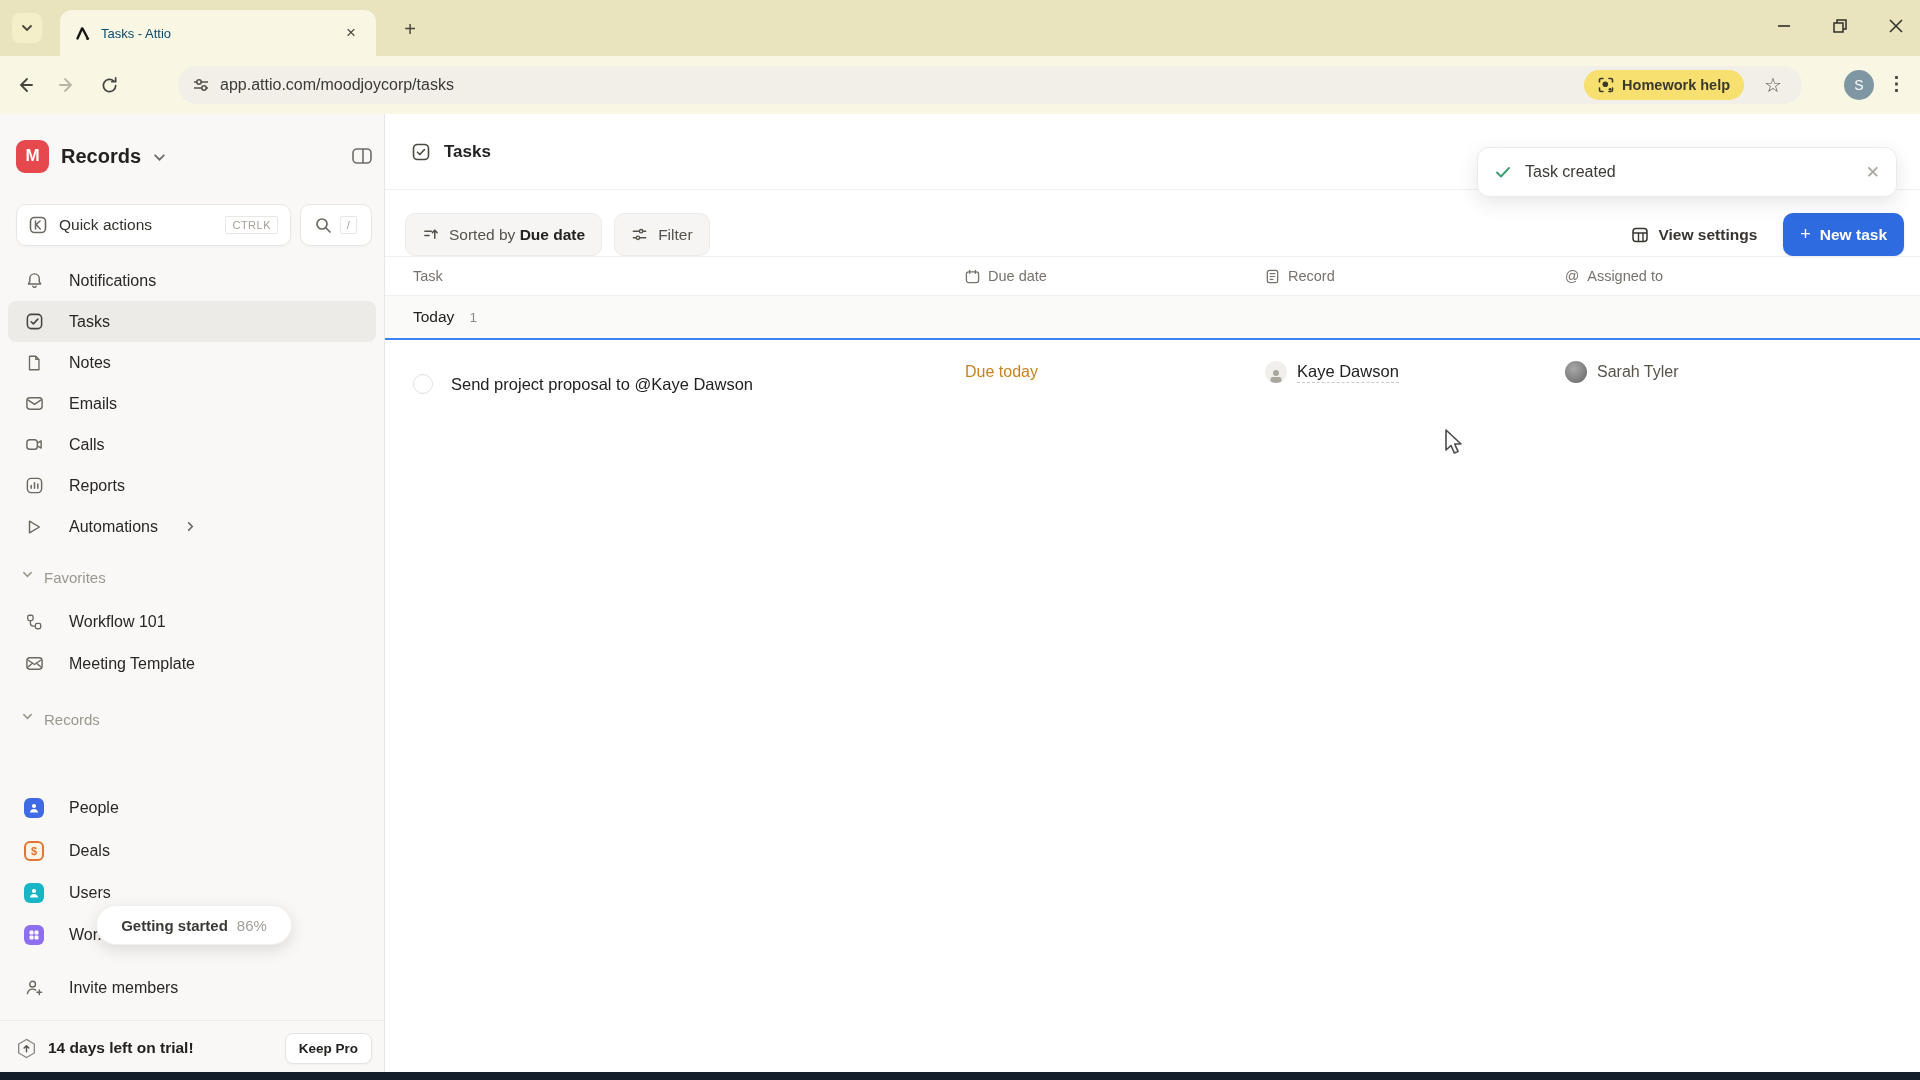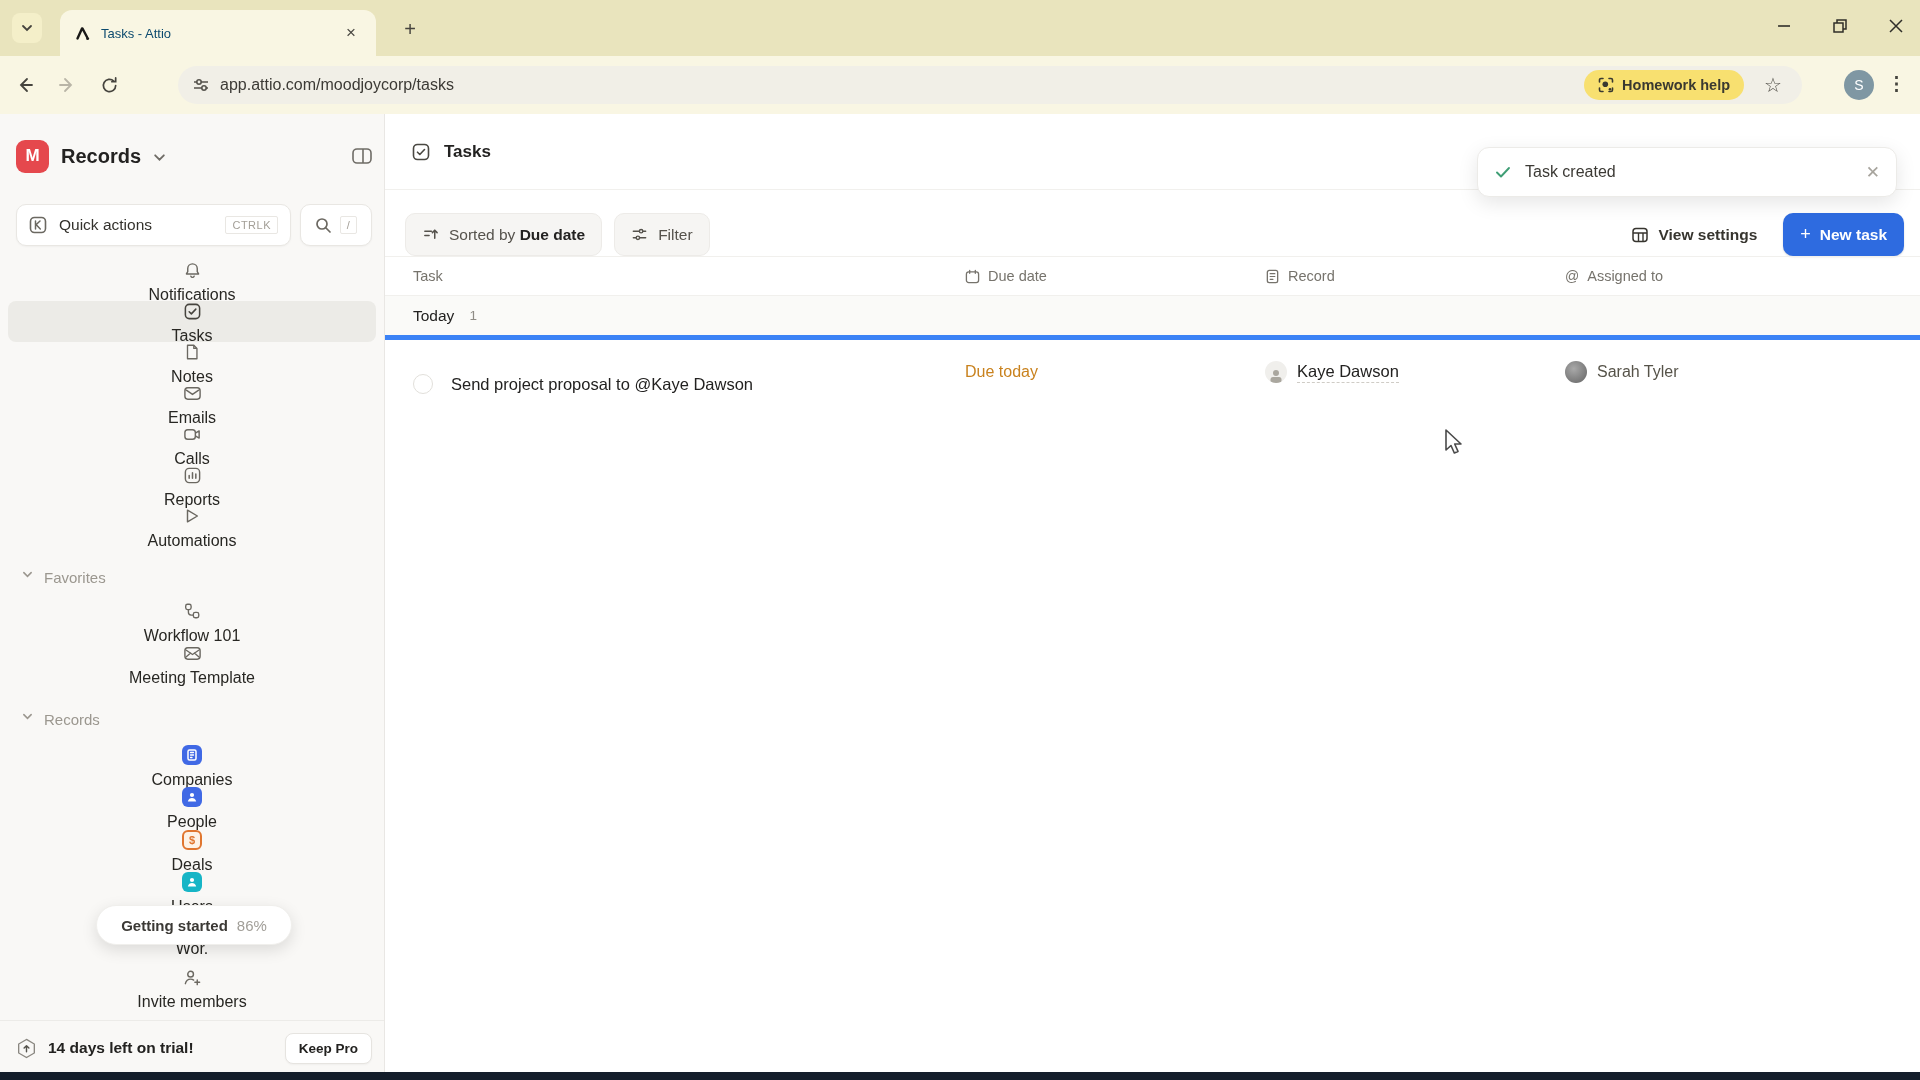--- a/index.html
+++ b/index.html
@@ -38,21 +38,21 @@
   .ws-name { font-size:20px; font-weight:700; color:#232221; }
   .ws-chev { color:#6f6c66; margin-top:3px; }
   .panel-toggle { margin-left:auto; color:#6f6c66; }
 
   .qa-row { position:absolute; top:90px; left:16px; right:12px; height:42px; display:flex; gap:9px; }
   .qa-btn { flex:1; background:#fff; border:1px solid #e9e7e3; border-radius:10px; box-shadow:0 1px 2px rgba(0,0,0,.04); display:flex; align-items:center; gap:12px; padding:4px 12px; }
   .qa-label { font-size:15.5px; color:#33312c; flex:1; }
   .kbd { font-size:11px; color:#a39f97; border:1px solid #e9e7e3; border-radius:2px; padding:2px 6px; letter-spacing:.5px; }
   .qa-search { width:72px; background:#fff; border:1px solid #e9e7e3; border-radius:10px; box-shadow:0 1px 2px rgba(0,0,0,.04); display:flex; align-items:center; justify-content:center; gap:8px; }
 
-  .snav { position:absolute; left:8px; right:8px; height:41px; display:flex; align-items:center; gap:6px; padding:0 16px; border-radius:8px; font-size:16px; color:#282723;flex-direction:column; }
+  .snav { position:absolute; left:8px; right:8px; height:41px; display:flex; align-items:center; gap:25px; padding:0 16px; border-radius:8px; font-size:16px; color:#282723; }
   .snav.active { background:#ecebe7; }
   .sic { width:20px; height:20px; display:flex; align-items:center; justify-content:center; color:#6b6861; flex:none; }
   .ssec { position:absolute; left:22px; height:22px; display:flex; align-items:flex-start; gap:11px; color:#9b978f; font-size:15px; }
   .rec-ic { width:20px; height:20px; border-radius:6px; display:flex; align-items:center; justify-content:center; flex:none; }
   .chev-r { color:#6b6861; margin-left:2px; }
 
   .tooltip { position:absolute; left:96px; top:791px; width:196px; height:40px; background:#fff; border:1px solid #f0efec; border-radius:20px; box-shadow:0 5px 16px rgba(0,0,0,.12); display:flex; align-items:center; justify-content:center; gap:9px; z-index:5; }
   .tt-label { font-size:15px; font-weight:600; color:#3b3935; }
   .tt-pct { font-size:15px; color:#a19e98; }
 
@@ -74,21 +74,21 @@
   .pill-btn { height:43px; display:flex; align-items:center; gap:10px; background:#f6f5f3; border:1px solid #edebe8; border-radius:10px; padding:0 16px; font-size:15.5px; color:#55524c; }
   .pill-btn b { color:#232221; font-weight:700; }
   .spacer { flex:1; }
   .ghost-btn { height:43px; display:flex; align-items:center; gap:10px; border-radius:10px; padding:0 14px; font-size:15.5px; font-weight:600; color:#37352f; }
   .primary-btn { height:43px; display:flex; align-items:center; gap:9px; border-radius:10px; padding:0 17px; font-size:15.5px; font-weight:600; color:#fff; background:#2e6be0; box-shadow:0 1px 2px rgba(0,0,0,.15); }
   .primary-btn .plus { font-size:18px; font-weight:400; }
 
   .grid-cols { display:grid; grid-template-columns:552px 300px 300px 1fr; padding-left:28px; }
   .table-header { position:absolute; top:142px; left:0; right:0; height:40px; border-top:1px solid #f1f0ed; border-bottom:1px solid #f1f0ed; align-items:center; }
   .th { display:flex; align-items:center; gap:8px; font-size:14.5px; color:#76736c; }
-  .group-row { position:absolute; top:182px; left:0; right:0; height:44px; background:#fafaf8; border-bottom:5px solid #3b82f6; display:flex; align-items:center; padding-left:28px; }
+  .group-row { position:absolute; top:182px; left:0; right:0; height:44px; background:#fafaf8; border-bottom:2px solid #3b82f6; display:flex; align-items:center; padding-left:28px; }
   .group-label { font-size:15.5px; color:#232221; }
   .group-count { font-size:13.5px; color:#8f8c86; margin-left:15px; }
   .task-row { position:absolute; top:226px; left:0; right:0; height:64px; align-items:center; }
   .cell-task { display:flex; align-items:center; gap:18px;margin-top:24px; }
   .cbx { width:20px; height:20px; border:1.5px solid #e2e0db; border-radius:50%; flex:none; }
   .task-text { font-size:16.5px; color:#232221; }
   .due-cell { font-size:16px; color:#c9821e; }
   .cell-person { display:flex; align-items:center; gap:10px; }
   .avatar-ph { width:22px; height:22px; border-radius:50%; background:#f0efec; display:flex; align-items:end; justify-content:center; overflow:hidden; }
   .avatar-photo { width:22px; height:22px; border-radius:50%; background:radial-gradient(circle at 40% 35%, #a9a9a9, #636363); }
@@ -299,29 +299,20 @@
         </span>
       <span>Meeting Template</span>
     </div>
 
     <div class="ssec" style="top:597px">
       <svg width="11" height="11" viewBox="0 0 12 12">
           <path d="M2 4l4 4 4-4" fill="none" stroke="#9b978f" stroke-width="1.7" stroke-linecap="round"></path>
         </svg>
       <span>Records</span>
     </div>
-    <div class="snav" style="top:631px">
-      <span class="rec-ic" style="background:#4069e5">
-          <svg width="12" height="12" viewBox="0 0 12 12">
-            <rect x="2" y="1" width="8" height="10" rx="1.5" fill="none" stroke="#fff" stroke-width="1.5"></rect>
-            <path d="M4.5 3.5h3M4.5 6h3M4.5 8.5h1.5" stroke="#fff" stroke-width="1.3" stroke-linecap="round"></path>
-          </svg>
-        </span>
-      <span>Companies</span>
-    </div>
     <div class="snav" style="top:673px">
       <span class="rec-ic" style="background:#4069e5">
           <svg width="12" height="12" viewBox="0 0 12 12">
             <circle cx="6" cy="4" r="2.1" fill="#fff"></circle>
             <path d="M1.8 10.5c.6-2.3 2.3-3.4 4.2-3.4s3.6 1.1 4.2 3.4z" fill="#fff"></path>
           </svg>
         </span>
       <span>People</span>
     </div>
     <div class="snav" style="top:716px">

